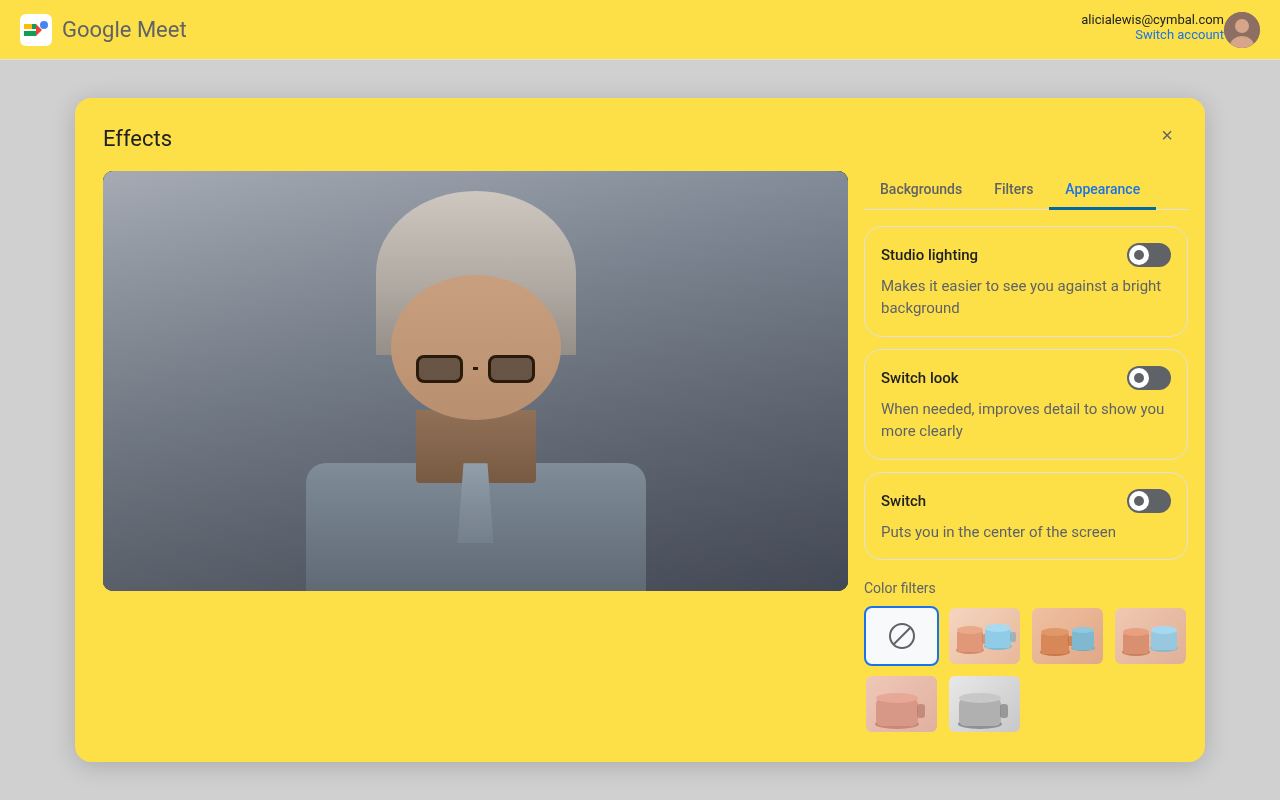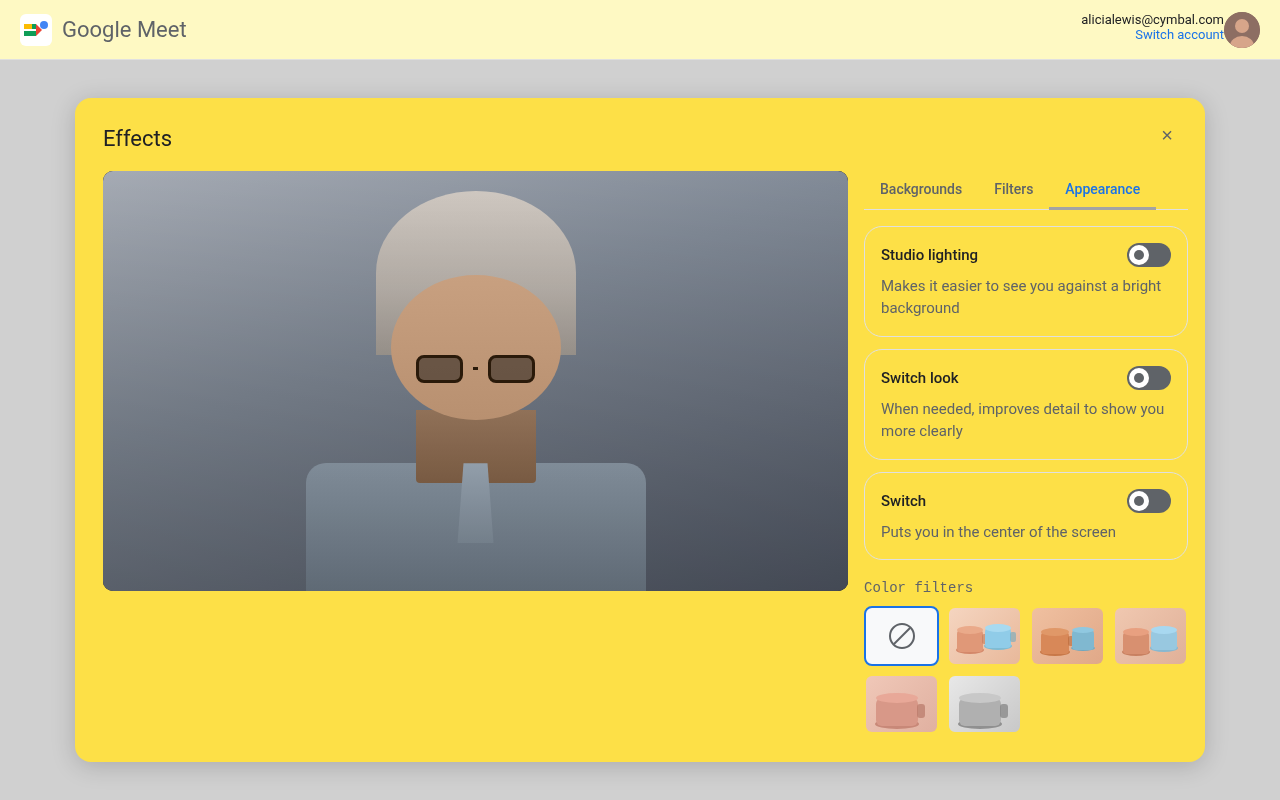--- a/index.html
+++ b/index.html
@@ -8,21 +8,21 @@
       height: 800px;
       background: #d0d0d0;
       font-family: 'Google Sans', Roboto, Arial, sans-serif;
       overflow: hidden;
     }
 
     
     .topbar {
       width: 100%;
       height: 60px;
-      background: #fef9c3;
+      background: #fde047;
       display: flex;
       align-items: center;
       justify-content: space-between;
       padding: 16px 20px;
       border-bottom: 1px solid #e0e0e0;
     }
     .topbar-left {
       display: flex;
       align-items: center;
       gap: 10px;
@@ -154,21 +154,21 @@
       padding: 10px 16px;
       font-size: 14px;
       color: #5f6368;
       cursor: pointer;
       border-bottom: 3px solid transparent;
       margin-bottom: -1px;
       font-weight: 500;
     }
     .tab.active {
       color: #1a73e8;
-      border-bottom: 3px solid #a3a3a3;
+      border-bottom: 3px solid #0369a1;
     }
 
     
     .feature-card {
       border: 1px solid #e0e0e0;
       border-radius: 18px;
       padding: 16px;
       margin-bottom: 12px;
     }
     .feature-card-header {
@@ -216,21 +216,20 @@
       content: '';
       width: 10px;
       height: 10px;
       border-radius: 50%;
       background: #5f6368;
     }
 
     
     .color-filters-section {
       margin-top: 20px;
-      font-family: Liberation Mono, monospace;
     }
     .color-filters-title {
       font-size: 14px;
       color: #5f6368;
       margin-bottom: 10px;
       font-weight: 400;
     }
     .color-filters-grid {
       display: grid;
       grid-template-columns: repeat(4, 1fr);

